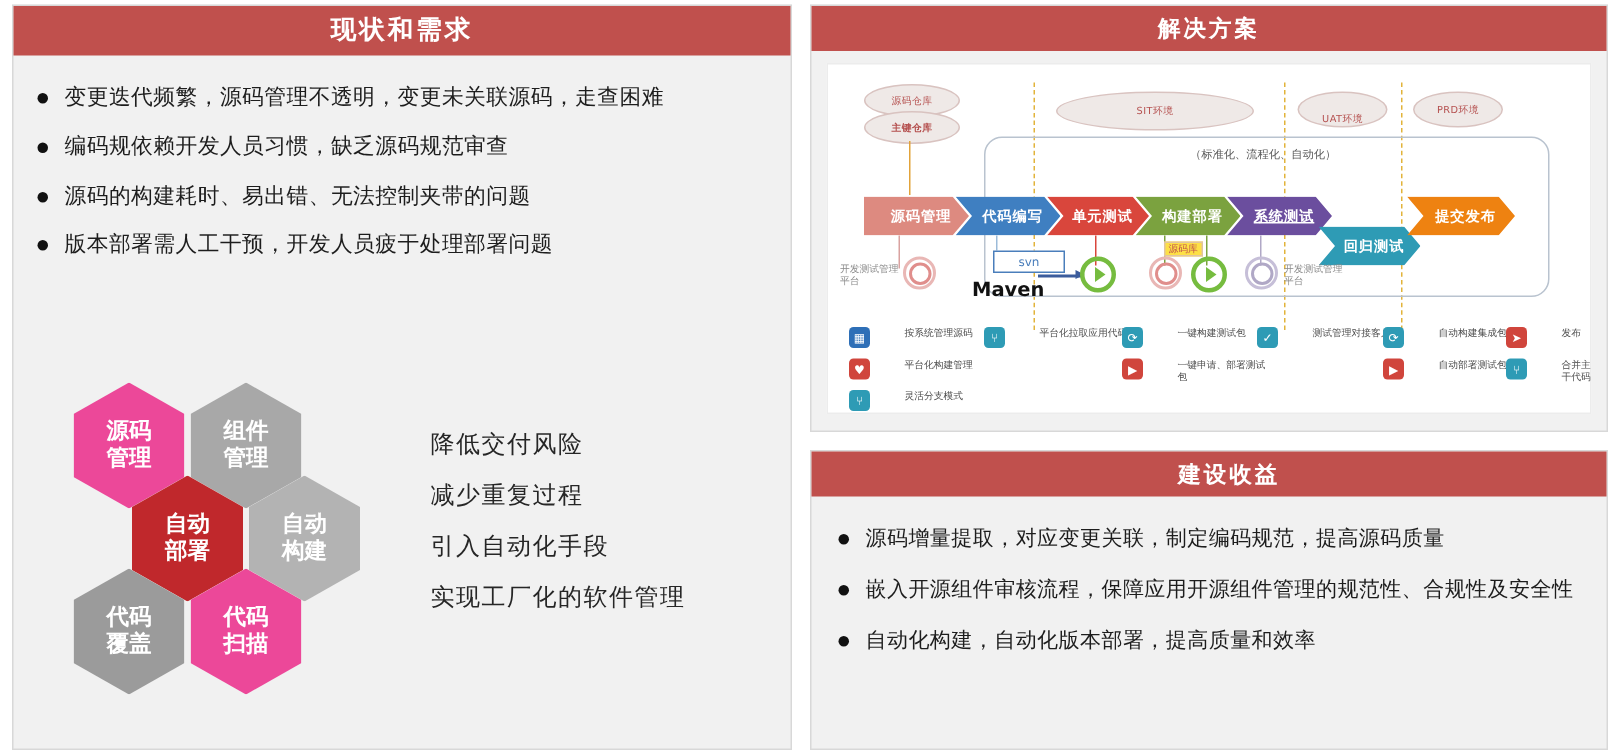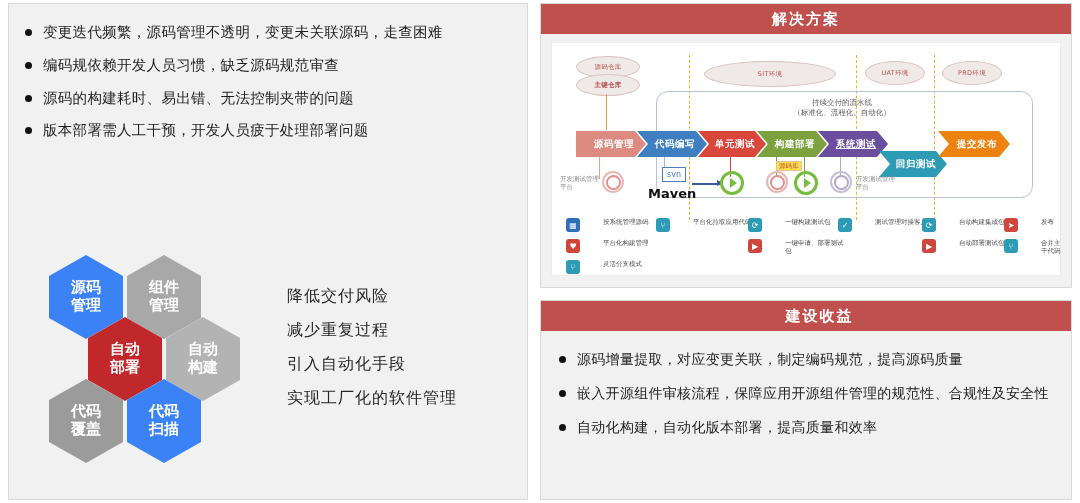--- a/index.html
+++ b/index.html
@@ -23,21 +23,21 @@
   ul.bullets li:before{content:"";position:absolute;left:2px;top:7px;width:7px;height:7px;
                        background:#111;border-radius:50%;}
 
   
   .hexwrap{position:absolute;left:28px;top:243px;width:230px;height:230px;}
   .hex{position:absolute;width:74px;height:84px;
        clip-path:polygon(50% 0%,100% 25%,100% 75%,50% 100%,0% 75%,0% 25%);
        display:flex;flex-direction:column;align-items:center;justify-content:center;
        color:#fff;font-size:15px;font-weight:bold;line-height:1.18;text-align:center;}
   .hex span{display:block;}
-  .hex.red{background:#3b82f6;}
+  .hex.red{background:#ec4899;}
   .hex.red2{background:#c0282c;}
   .hex.gray{background:#a8a8a8;}
   .hex.gray2{background:#9b9b9b;}
   .hex.gray3{background:#b3b3b3;}
   
   .h1{left:12px;top:8px;}      
   .h2{left:90px;top:8px;}      
   .h3{left:51px;top:70px;}     
   .h4{left:129px;top:70px;}    
   .h5{left:12px;top:132px;}    
@@ -78,21 +78,21 @@
   .circ.pink{border:2px solid #e9b7b5;}
   .circ.purple{border:2px solid #c6bfd8;}
   .tri{width:0;height:0;border-left:7px solid #76bc3f;border-top:5px solid transparent;
        border-bottom:5px solid transparent;margin-left:3px;}
   .gear{width:11px;height:11px;border-radius:50%;border:2.5px solid #e08e8c;}
   .clock{width:11px;height:11px;border-radius:50%;border:2px solid #b0a8c6;}
 
   .lbl{position:absolute;font-size:6.5px;color:#8a8a8a;line-height:1.3;}
 
   .svnbox{position:absolute;border:1.5px solid #4a7ebb;color:#4a7ebb;
-          font-size:8px;padding:2px 4px;background:#fff;}
+          font-size:8px;padding:2px 16px;background:#fff;}
   .maven{position:absolute;font-weight:bold;font-size:13px;color:#111;}
   .arrow-h{position:absolute;height:1.5px;background:#3b5c9c;}
   .arrow-h:after{content:"";position:absolute;right:-1px;top:-3px;width:0;height:0;
                  border-left:6px solid #3b5c9c;border-top:3.5px solid transparent;
                  border-bottom:3.5px solid transparent;}
   .vline{position:absolute;width:1.3px;}
 
   
   .legend{position:absolute;left:14px;top:175px;width:500px;}
   .lgrp{position:absolute;}
@@ -106,20 +106,21 @@
   #panel-gain .panel-head{height:30px;line-height:30px;font-size:15px;padding-left:27px;}
   #panel-gain .panel-body{padding:18px 18px 0 16px;}
   #panel-gain ul.bullets li{font-size:14px;margin-bottom:13px;}
 </style>
 </head>
 <body>
 
 <div class="page">
 
   <section class="panel" id="panel-current">
+    <div class="panel-head">现状和需求</div>
     <div class="panel-body">
       <ul class="bullets">
         <li>变更迭代频繁，源码管理不透明，变更未关联源码，走查困难</li>
         <li>编码规依赖开发人员习惯，缺乏源码规范审查</li>
         <li>源码的构建耗时、易出错、无法控制夹带的问题</li>
         <li>版本部署需人工干预，开发人员疲于处理部署问题</li>
       </ul>
     </div>
 
     <div class="hexwrap">
@@ -170,30 +171,29 @@
           <span>源码仓库</span>
         </div>
         <div class="ellipse dg" style="left:24px;top:31px;width:62px;height:20px;font-weight:bold;">
           <span>主键仓库</span>
         </div>
         <div class="vline dg" style="left:54px;top:51px;height:36px;background:#e2a33a;"></div>
 
         <div class="ellipse dg" style="left:152px;top:18px;width:130px;height:24px;">
           <span>SIT环境</span>
         </div>
-        <div class="ellipse dg" style="left:313px;top:18px;width:58px;height:22px;">
+        <div class="ellipse dg" style="left:313px;top:18px;width:58px;height:22px;align-items:flex-end;">
           <span>UAT环境</span>
         </div>
         <div class="ellipse dg" style="left:390px;top:18px;width:58px;height:22px;">
           <span>PRD环境</span>
         </div>
 
         <div class="pipebox dg" style="left:104px;top:48px;width:375px;height:105px;"></div>
         <div class="pipe-title dg" style="left:150px;top:55px;width:280px;">
-          <div>持续交付的流水线</div>
           <div>（标准化、流程化、自动化）</div>
         </div>
 
         <div class="chev-row">
           <div class="chev first" style="background:#dd8a80;width:64px;">源码管理</div>
           <div class="chev" style="background:#3f7fc1;width:64px;">代码编写</div>
           <div class="chev" style="background:#d9463c;width:62px;">单元测试</div>
           <div class="chev" style="background:#7ba23f;width:64px;">构建部署</div>
           <div class="chev" style="background:#6b4e9e;width:64px;text-decoration:underline;">系统测试</div>
           <div class="chev" style="background:#2e9bb5;width:62px;margin-top:20px;">回归测试</div>

